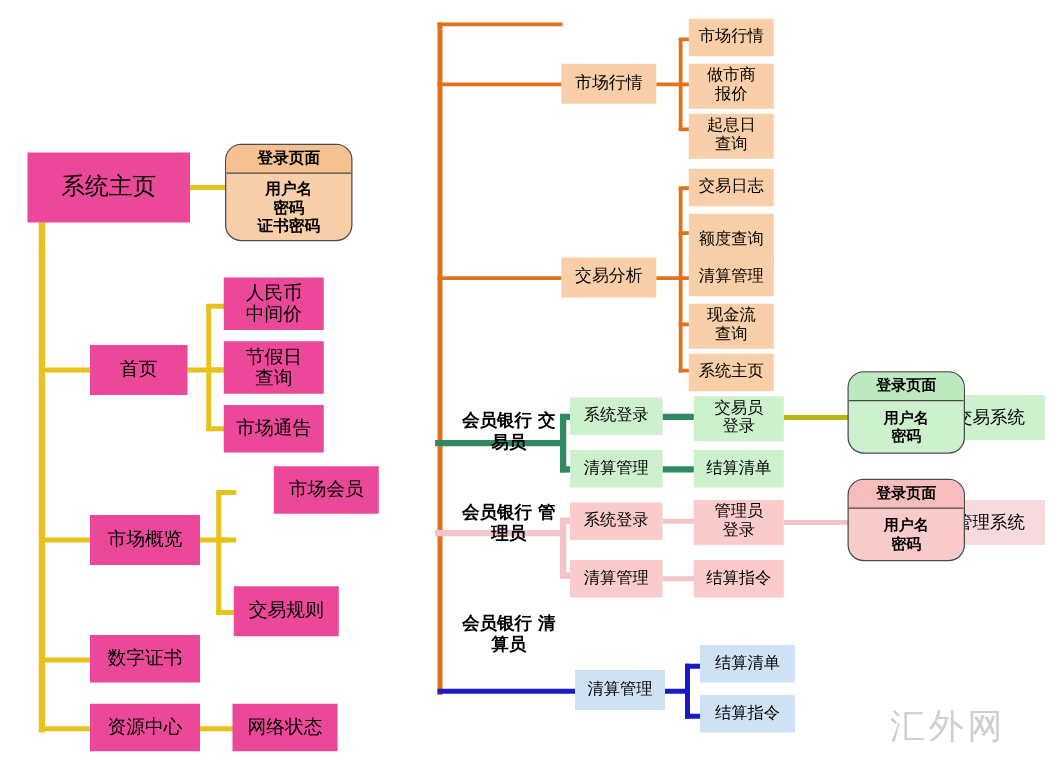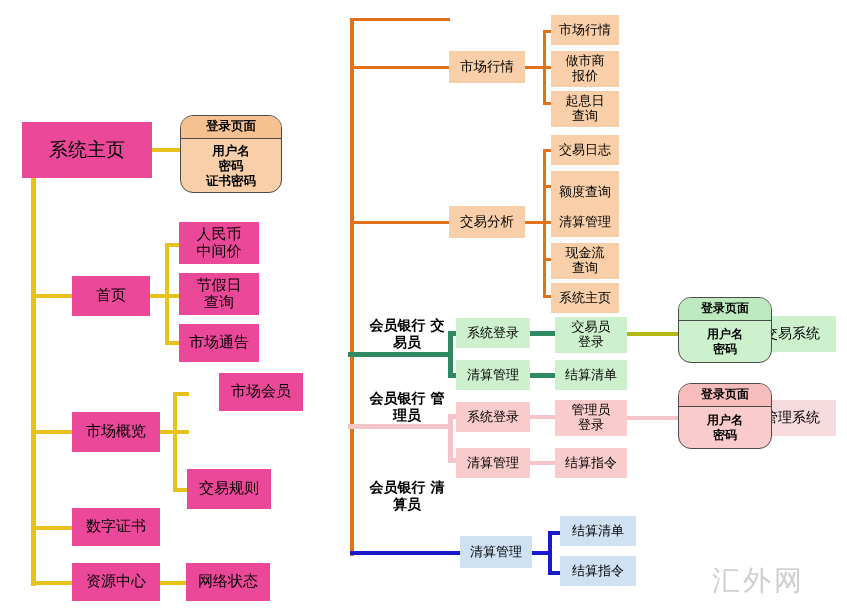--- a/index.html
+++ b/index.html
@@ -81,20 +81,21 @@
   }
 
   
   .role {
     position: absolute;
     font-weight: bold;
     text-align: center;
     line-height: 1.2;
     color: #000;
     z-index: 6;
+    margin-top: 12px;
   }
 
   .watermark {
     position: absolute;
     color: #cfcfcf;
     font-size: 28px;
     letter-spacing: 3px;
     z-index: 1;
     white-space: nowrap;
   }

